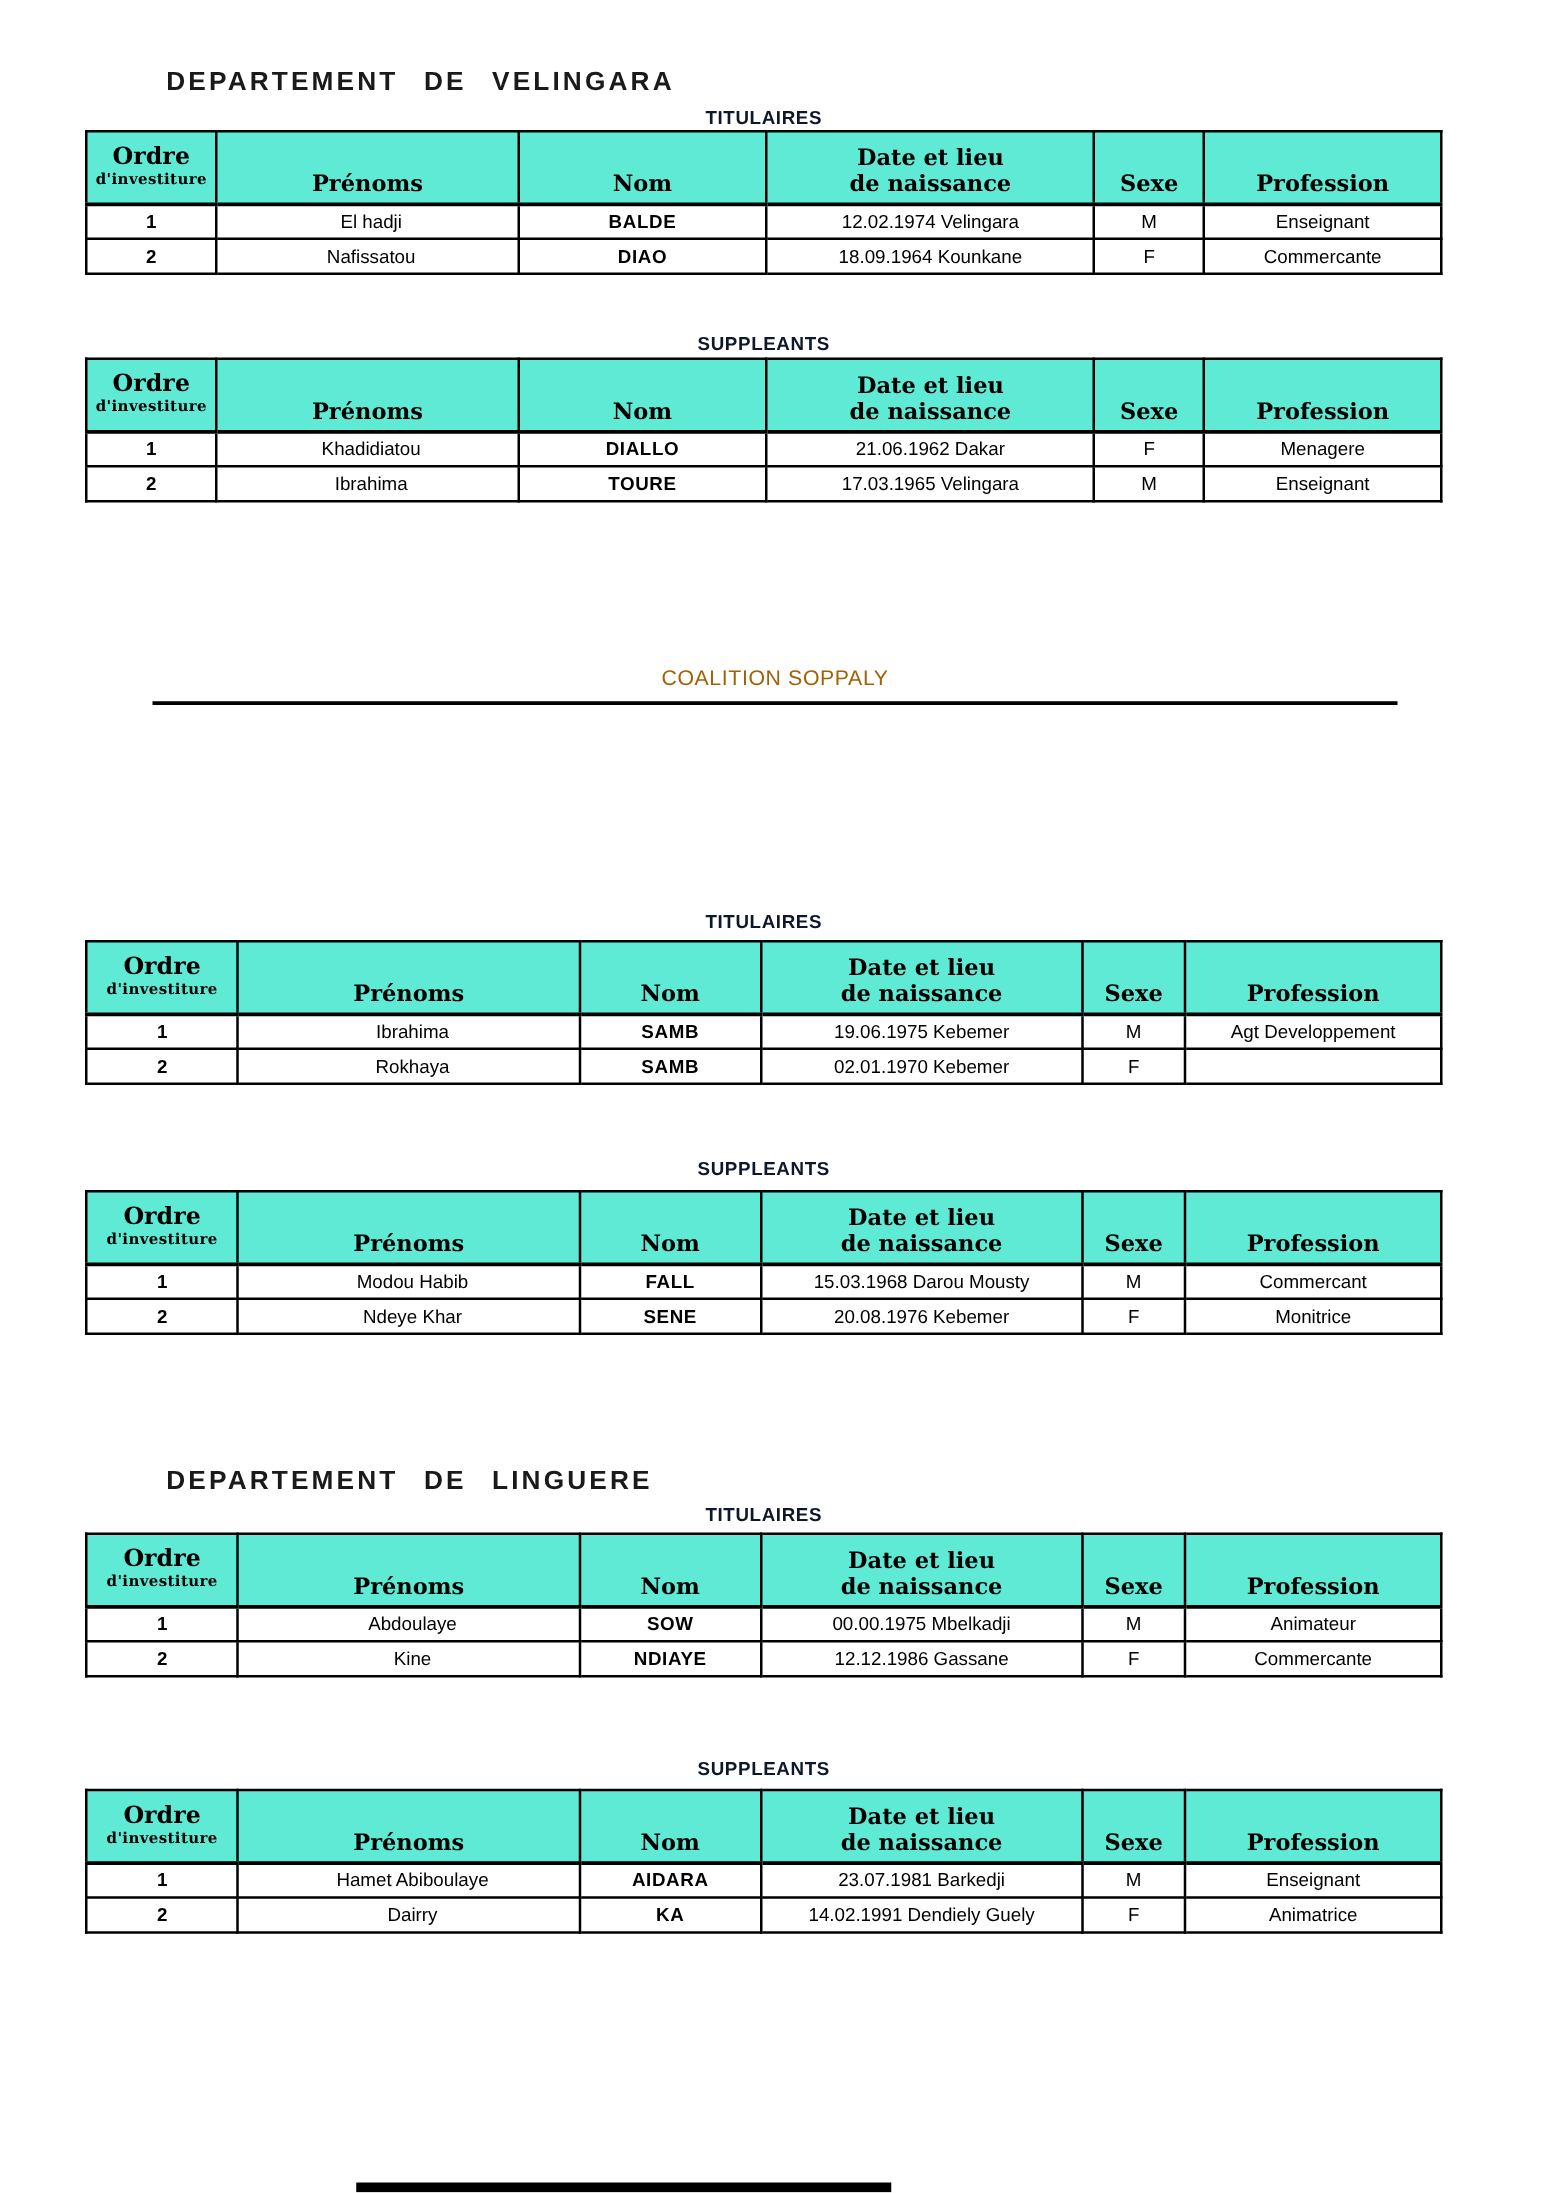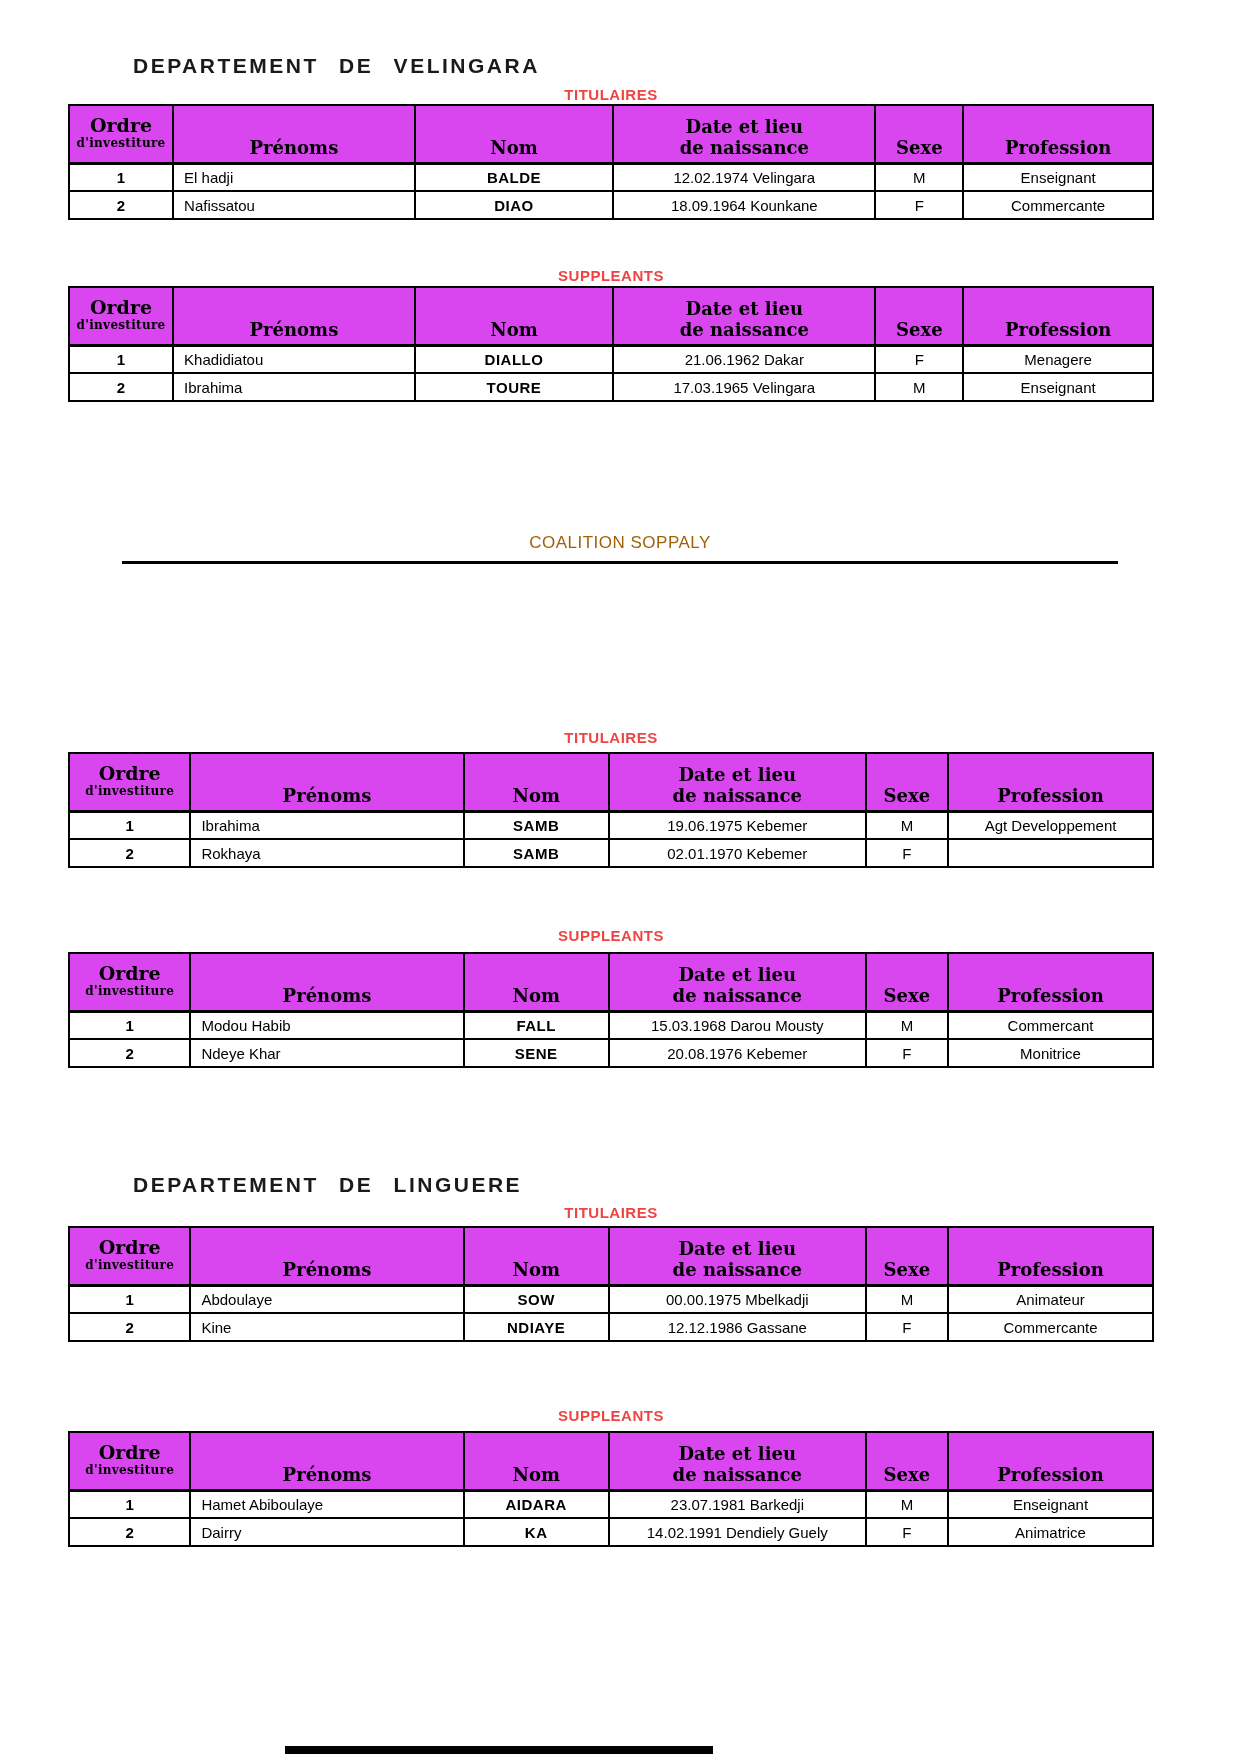--- a/index.html
+++ b/index.html
@@ -24,31 +24,31 @@
     white-space:nowrap;
   }
   .list-label{
     left:68px;
     width:1086px;
     text-align:center;
     font-family:"Liberation Sans",sans-serif;
     font-weight:bold;
     font-size:15px;
     letter-spacing:0.5px;
-    color:#ef4444;
+    color:#0f172a;
   }
   .tbl{
     left:68px;
     width:1086px;
     border-collapse:collapse;
     table-layout:fixed;
     border:2px solid #000;
   }
   .tbl th{
-    background:#d946ef;
+    background:#5eead4;
     border:2px solid #000;
     border-bottom:3px solid #000;
     vertical-align:bottom;
     padding:4px 2px 3px 2px;
     font-family:"DejaVu Serif",serif;
     font-weight:bold;
     font-size:18px;
     line-height:1.15;
     height:58px;
     box-sizing:border-box;
@@ -61,21 +61,21 @@
     border:2px solid #000;
     height:28px;
     box-sizing:border-box;
     font-family:"Liberation Sans",sans-serif;
     font-size:15px;
     padding:1px 4px;
     text-align:center;
     white-space:nowrap;
     overflow:hidden;
   }
-  .tbl td.c-prenoms{text-align:left;padding-left:10px;}
+  .tbl td.c-prenoms{text-align:center;padding-left:10px;}
   .tbl td.c-ordre{font-weight:bold;}
   .tbl td.c-nom{font-weight:bold;letter-spacing:0.5px;}
 
   
   .tbl-a col.co-ordre{width:9.6%;}  .tbl-a col.co-prenoms{width:22.3%;}
   .tbl-a col.co-nom{width:18.3%;}   .tbl-a col.co-naiss{width:24.2%;}
   .tbl-a col.co-sexe{width:8.1%;}   .tbl-a col.co-prof{width:17.5%;}
   .tbl-b col.co-ordre{width:11.2%;} .tbl-b col.co-prenoms{width:25.2%;}
   .tbl-b col.co-nom{width:13.4%;}   .tbl-b col.co-naiss{width:23.7%;}
   .tbl-b col.co-sexe{width:7.6%;}   .tbl-b col.co-prof{width:18.9%;}

